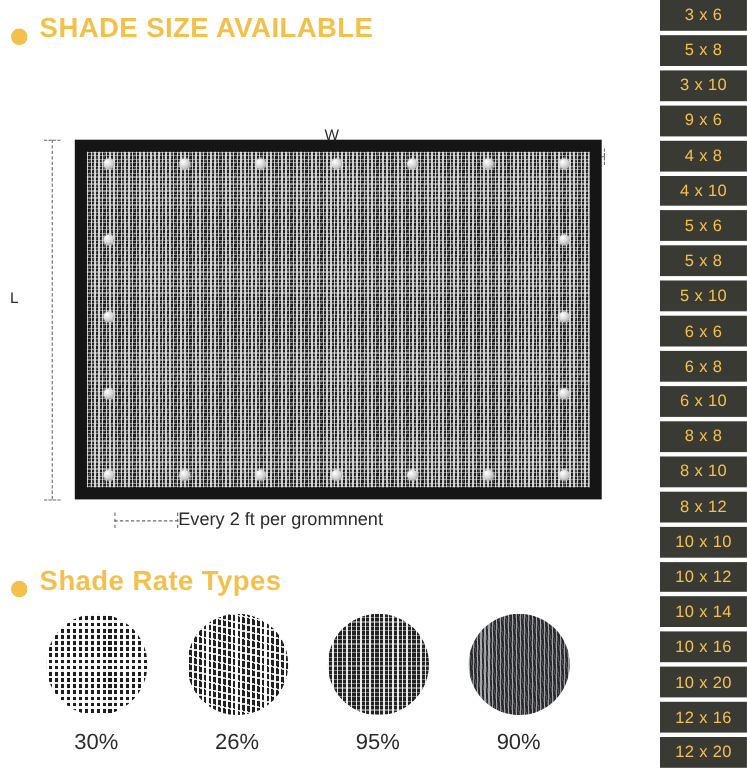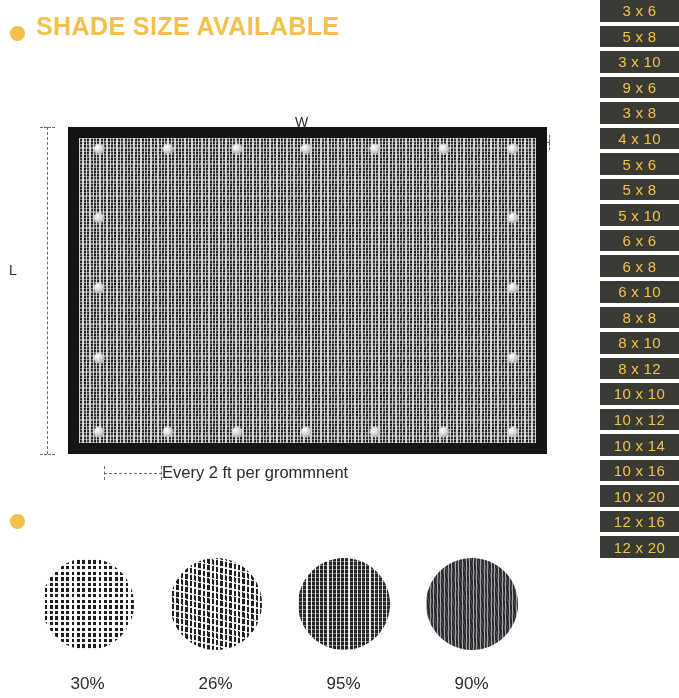--- a/index.html
+++ b/index.html
@@ -243,32 +243,32 @@
       repeating-linear-gradient(0deg, rgba(220,220,220,0.5) 0 1px, rgba(0,0,0,0) 1px 4px);
     background-color: #232323;
   }
   .disc.p90 {
     background-image:
       repeating-linear-gradient(90deg, rgba(255,255,255,0.55) 0 1px, rgba(0,0,0,0) 1px 3.6px),
       repeating-linear-gradient(78deg, rgba(255,255,255,0.18) 0 1px, rgba(0,0,0,0) 1px 3px);
     background-color: #2a2b30;
   }
   .rate-item .rate-label {
-    margin-top: 24px;
-    font-size: 17px;
+    margin-top: 14px;
+    font-size: 20px;
     color: #2b2b2b;
   }
 
   
   .size-list {
     position: absolute;
     right: 0;
     top: 0;
     width: 79px;
-    height: 558px;
+    height: 698px;
     display: flex;
     flex-direction: column;
     gap: 4px;
   }
   .size-chip {
     flex: 1 1 0;
     background: #3a3a35;
     color: #f3c04b;
     font-size: 15px;
     display: flex;
@@ -334,20 +334,21 @@
           <span class="bar"></span>
           <span class="cap l"></span>
           <span class="cap r"></span>
         </span>
         <span class="note-text">Every 2 ft per grommnent</span>
       </div>
     </div>
 
     <div class="heading" id="shade-rate-heading">
       <span class="bullet"></span>
+      <span class="heading-text">Shade Rate Types</span>
     </div>
 
     <div class="circles">
       <div class="rate-item" style="left:30px; top:0;">
         <div class="disc p30"></div>
         <div class="rate-label">30%</div>
       </div>
       <div class="rate-item" style="left:158px; top:0;">
         <div class="disc p50"></div>
         <div class="rate-label">26%</div>
@@ -361,21 +362,21 @@
         <div class="rate-label">90%</div>
       </div>
     </div>
   </div>
 
   <div class="size-list">
     <div class="size-chip">3 x 6</div>
     <div class="size-chip">5 x 8</div>
     <div class="size-chip">3 x 10</div>
     <div class="size-chip">9 x 6</div>
-    <div class="size-chip">3 x 8</div>
+    <div class="size-chip">4 x 8</div>
     <div class="size-chip">4 x 10</div>
     <div class="size-chip">5 x 6</div>
     <div class="size-chip">5 x 8</div>
     <div class="size-chip">5 x 10</div>
     <div class="size-chip">6 x 6</div>
     <div class="size-chip">6 x 8</div>
     <div class="size-chip">6 x 10</div>
     <div class="size-chip">8 x 8</div>
     <div class="size-chip">8 x 10</div>
     <div class="size-chip">8 x 12</div>

